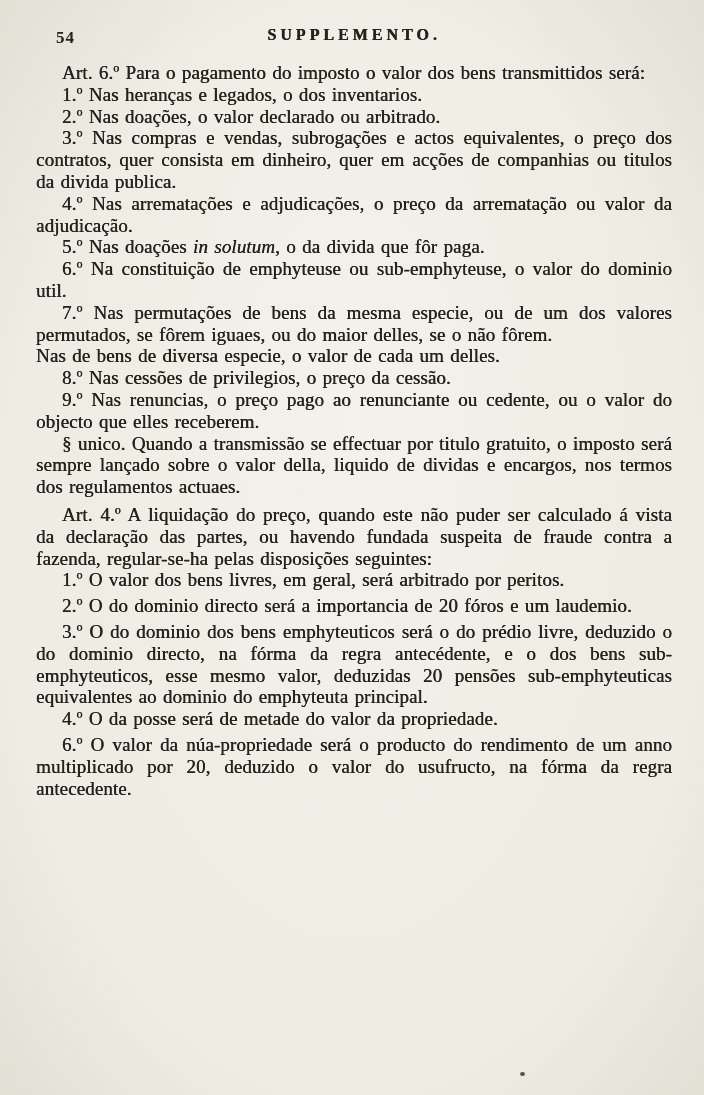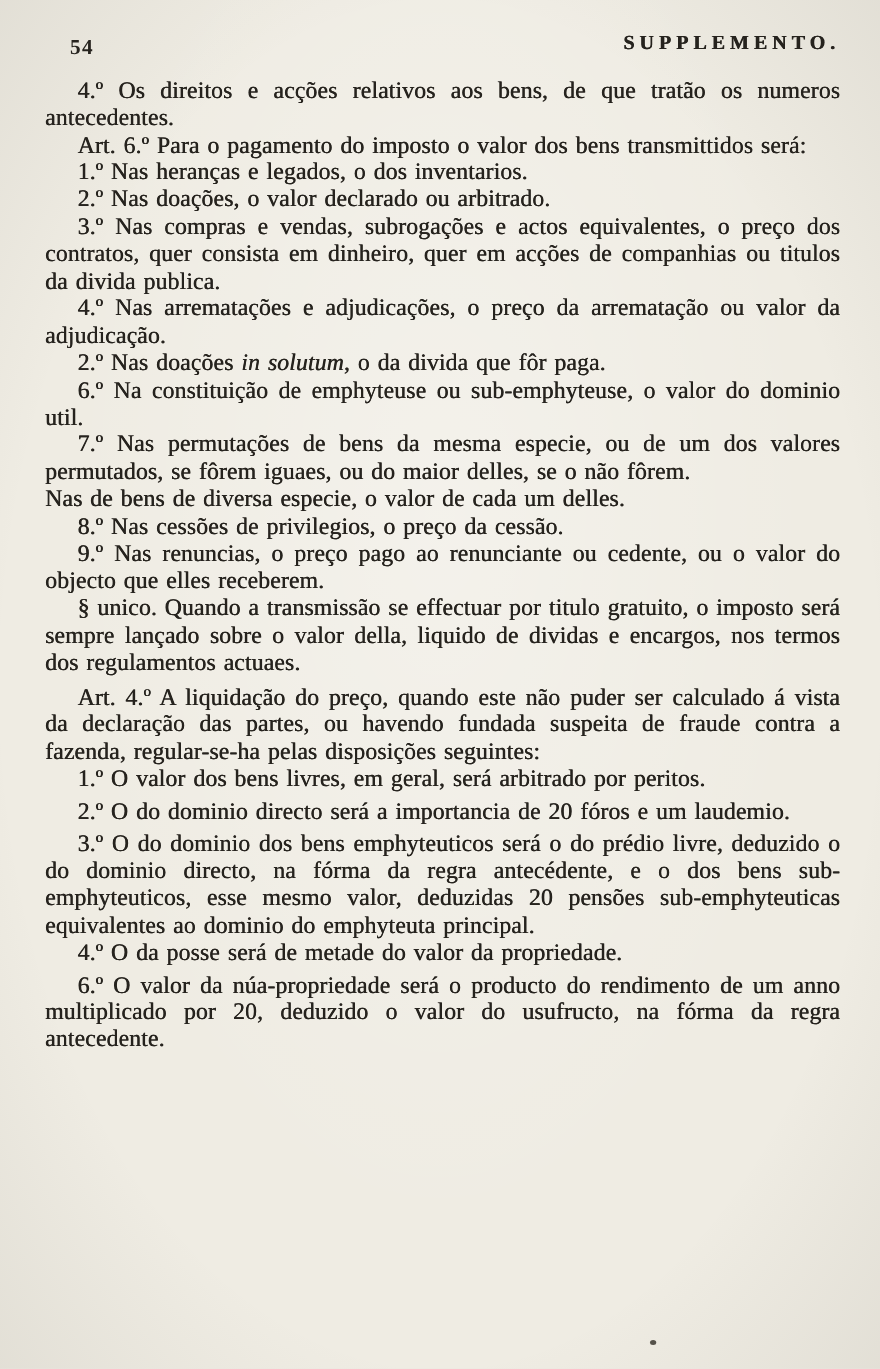--- a/index.html
+++ b/index.html
@@ -24,21 +24,21 @@
     color:var(--ink);
     padding:18px 32px 0 36px;
     overflow:hidden;
   }
   .header{ position:relative; height:44px; }
   .page-number{
     position:absolute; left:20px; top:10px;
     font-size:17px; font-weight:700; letter-spacing:1px;
   }
   .header-title{
-    text-align:right; padding-top:8px;
+    text-align:center; padding-top:8px;
     font-size:16px; font-weight:700; letter-spacing:4px;
     text-shadow:0.4px 0 0 currentColor;
   }
   .body-text{
     font-size:19px;
     line-height:21.8px;
     text-align:justify;
     word-spacing:1.4px;
     letter-spacing:0.1px;
     text-shadow:0.35px 0 0 currentColor; 
@@ -58,27 +58,26 @@
 <body>
 
 <div class="page">
 
   <div class="header">
     <div class="page-number">54</div>
     <div class="header-title">SUPPLEMENTO.</div>
   </div>
 
   <div class="body-text">
-    <p class="para">4.º Os direitos e acções relativos aos bens, de que tratão os numeros antecedentes.</p>
     <p class="para">Art. 6.º Para o pagamento do imposto o valor dos bens transmittidos será:</p>
     <p class="para">1.º Nas heranças e legados, o dos inventarios.</p>
     <p class="para">2.º Nas doações, o valor declarado ou arbitrado.</p>
     <p class="para">3.º Nas compras e vendas, subrogações e actos equivalentes, o preço dos contratos, quer consista em dinheiro, quer em acções de companhias ou titulos da divida publica.</p>
     <p class="para">4.º Nas arrematações e adjudicações, o preço da arrematação ou valor da adjudicação.</p>
-    <p class="para"><span>2.º Nas doações </span><em>in solutum</em><span>, o da divida que fôr paga.</span></p>
+    <p class="para"><span>5.º Nas doações </span><em>in solutum</em><span>, o da divida que fôr paga.</span></p>
     <p class="para">6.º Na constituição de emphyteuse ou sub-emphyteuse, o valor do dominio util.</p>
     <p class="para">7.º Nas permutações de bens da mesma especie, ou de um dos valores permutados, se fôrem iguaes, ou do maior delles, se o não fôrem.</p>
     <p class="para no-indent">Nas de bens de diversa especie, o valor de cada um delles.</p>
     <p class="para">8.º Nas cessões de privilegios, o preço da cessão.</p>
     <p class="para">9.º Nas renuncias, o preço pago ao renunciante ou cedente, ou o valor do objecto que elles receberem.</p>
     <p class="para">§ unico. Quando a transmissão se effectuar por titulo gratuito, o imposto será sempre lançado sobre o valor della, liquido de dividas e encargos, nos termos dos regulamentos actuaes.</p>
     <p class="para gap-lg">Art. 4.º A liquidação do preço, quando este não puder ser calculado á vista da declaração das partes, ou havendo fundada suspeita de fraude contra a fazenda, regular-se-ha pelas disposições seguintes:</p>
     <p class="para">1.º O valor dos bens livres, em geral, será arbitrado por peritos.</p>
     <p class="para gap-sm">2.º O do dominio directo será a importancia de 20 fóros e um laudemio.</p>
     <p class="para gap-sm">3.º O do dominio dos bens emphyteuticos será o do prédio livre, deduzido o do dominio directo, na fórma da regra antecédente, e o dos bens sub-emphyteuticos, esse mesmo valor, deduzidas 20 pensões sub-emphyteuticas equivalentes ao dominio do emphyteuta principal.</p>

